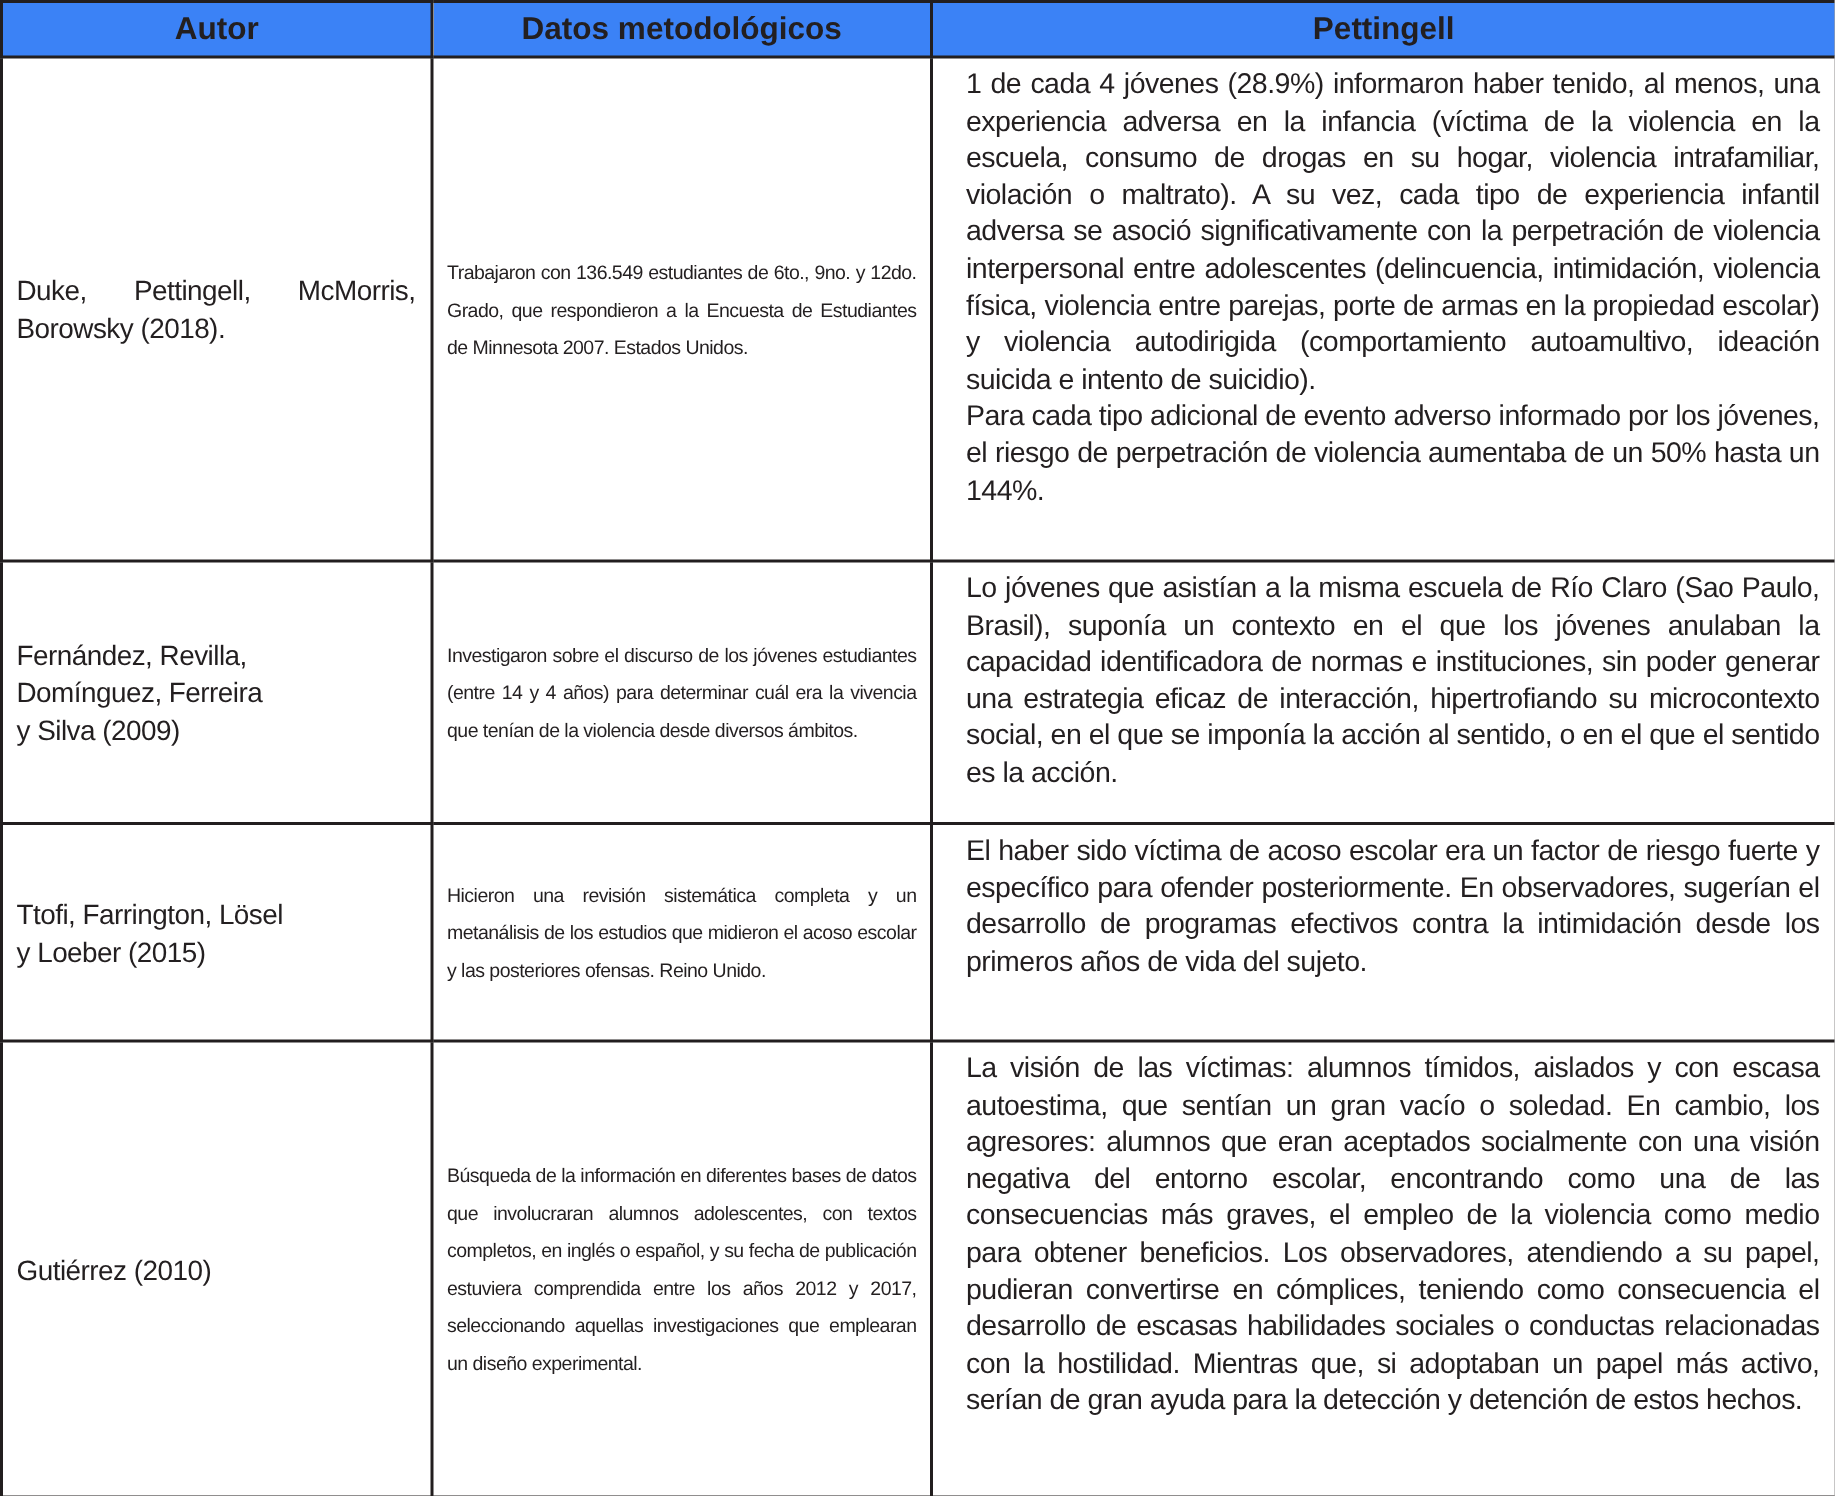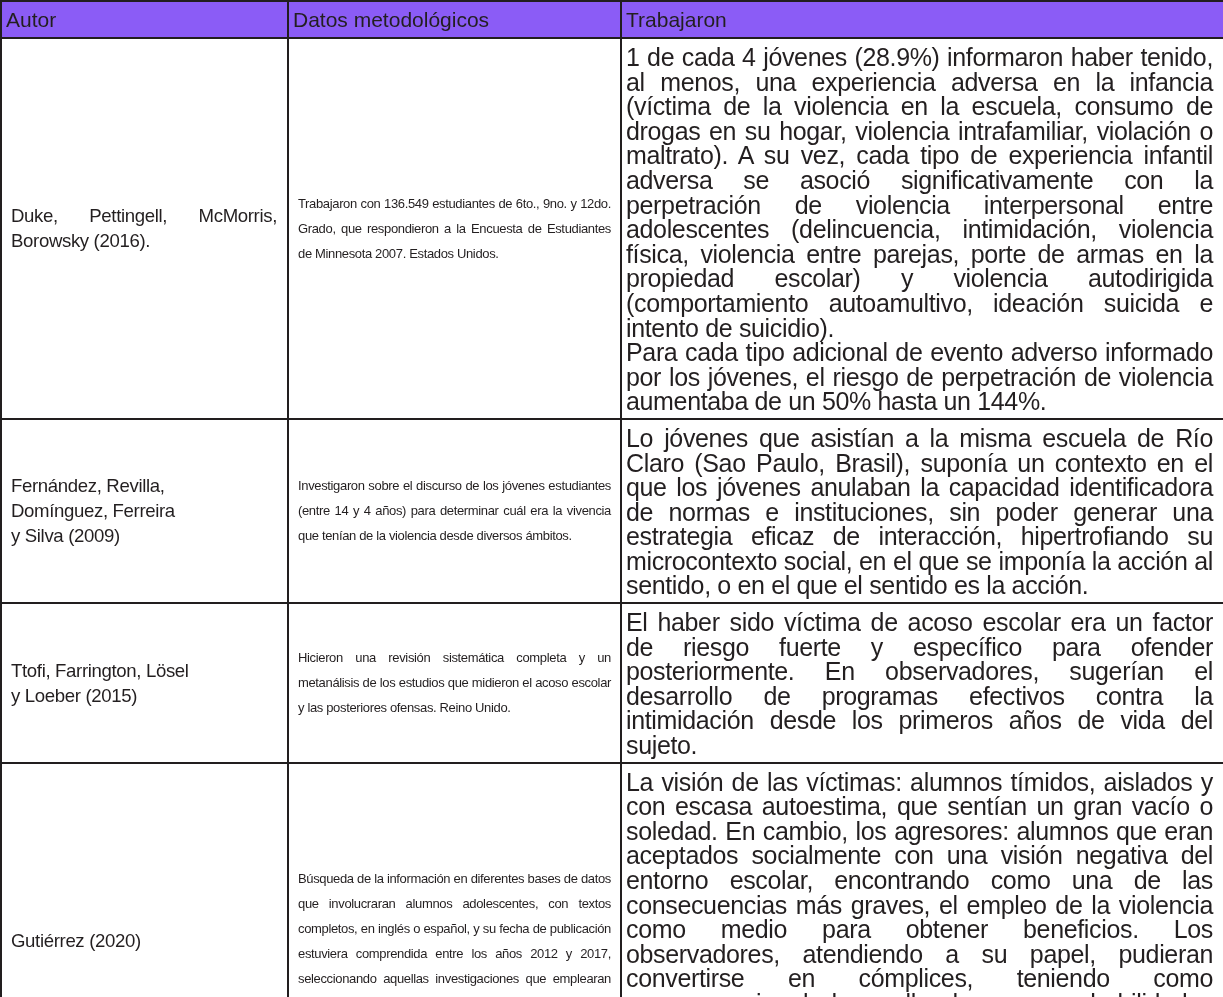--- a/index.html
+++ b/index.html
@@ -17,24 +17,24 @@
     background: #ffffff;
   }
   .doc-table th,
   .doc-table td {
     border: 2px solid #221e1f;
     vertical-align: middle;
     box-sizing: border-box;
     overflow: hidden;
   }
   .doc-table th {
-    background: #8b5cf6;
+    background: #3b82f6;
     font-size: 21px;
-    font-weight: normal;
-    text-align: left;
+    font-weight: bold;
+    text-align: center;
     height: 37px;
     padding: 2px 4px;
   }
   .col-autor  { width: 287px; }
   .col-datos  { width: 333px; }
   .col-result { width: 603px; }
 
   td.autor {
     font-size: 18.6px;
     line-height: 25px;
@@ -46,24 +46,24 @@
   }
   td.datos {
     font-size: 13px;
     line-height: 25px;
     letter-spacing: -0.35px;
     padding: 4px 9px;
     text-align: justify;
     vertical-align: middle;
   }
   td.result {
-    font-size: 25px;
+    font-size: 19px;
     line-height: 24.6px;
     letter-spacing: -0.35px;
-    padding: 6px 10px 4px 4px;
+    padding: 6px 10px 4px 22px;
     text-align: justify;
     vertical-align: top;
   }
   td.result p {
     margin: 0;
     text-align: justify;
   }
   .row-1 { height: 336px; }
   .row-2 { height: 175px; }
   .row-3 { height: 145px; }
@@ -75,26 +75,26 @@
 <table class="doc-table">
   <colgroup>
     <col class="col-autor">
     <col class="col-datos">
     <col class="col-result">
   </colgroup>
   <thead>
     <tr>
       <th>Autor</th>
       <th>Datos metodológicos</th>
-      <th>Trabajaron</th>
+      <th>Pettingell</th>
     </tr>
   </thead>
   <tbody>
     <tr class="row-1">
-      <td class="autor">Duke, Pettingell, McMorris, Borowsky (2016).</td>
+      <td class="autor">Duke, Pettingell, McMorris, Borowsky (2018).</td>
       <td class="datos">Trabajaron con 136.549 estudiantes de 6to., 9no. y 12do. Grado, que respondieron a la Encuesta de Estudiantes de Minnesota 2007. Estados Unidos.</td>
       <td class="result">
         <p>1 de cada 4 jóvenes (28.9%) informaron haber tenido, al menos, una experiencia adversa en la infancia (víctima de la violencia en la escuela, consumo de drogas en su hogar, violencia intrafamiliar, violación o maltrato). A su vez, cada tipo de experiencia infantil adversa se asoció significativamente con la perpetración de violencia interpersonal entre adolescentes (delincuencia, intimidación, violencia física, violencia entre parejas, porte de armas en la propiedad escolar) y violencia autodirigida (comportamiento autoamultivo, ideación suicida e intento de suicidio).</p>
         <p>Para cada tipo adicional de evento adverso informado por los jóvenes, el riesgo de perpetración de violencia aumentaba de un 50% hasta un 144%.</p>
       </td>
     </tr>
     <tr class="row-2">
       <td class="autor">Fernández, Revilla,
 Domínguez, Ferreira
 y Silva (2009)</td>
@@ -105,20 +105,20 @@
     </tr>
     <tr class="row-3">
       <td class="autor">Ttofi, Farrington, Lösel
 y Loeber (2015)</td>
       <td class="datos">Hicieron una revisión sistemática completa y un metanálisis de los estudios que midieron el acoso escolar y las posteriores ofensas. Reino Unido.</td>
       <td class="result">
         <p>El haber sido víctima de acoso escolar era un factor de riesgo fuerte y específico para ofender posteriormente. En observadores, sugerían el desarrollo de programas efectivos contra la intimidación desde los primeros años de vida del sujeto.</p>
       </td>
     </tr>
     <tr class="row-4">
-      <td class="autor">Gutiérrez (2020)</td>
+      <td class="autor">Gutiérrez (2010)</td>
       <td class="datos">Búsqueda de la información en diferentes bases de datos que involucraran alumnos adolescentes, con textos completos, en inglés o español, y su fecha de publicación estuviera comprendida entre los años 2012 y 2017, seleccionando aquellas investigaciones que emplearan un diseño experimental.</td>
       <td class="result">
         <p>La visión de las víctimas: alumnos tímidos, aislados y con escasa autoestima, que sentían un gran vacío o soledad. En cambio, los agresores: alumnos que eran aceptados socialmente con una visión negativa del entorno escolar, encontrando como una de las consecuencias más graves, el empleo de la violencia como medio para obtener beneficios. Los observadores, atendiendo a su papel, pudieran convertirse en cómplices, teniendo como consecuencia el desarrollo de escasas habilidades sociales o conductas relacionadas con la hostilidad. Mientras que, si adoptaban un papel más activo, serían de gran ayuda para la detección y detención de estos hechos.</p>
       </td>
     </tr>
   </tbody>
 </table>
 
 </body></html>

